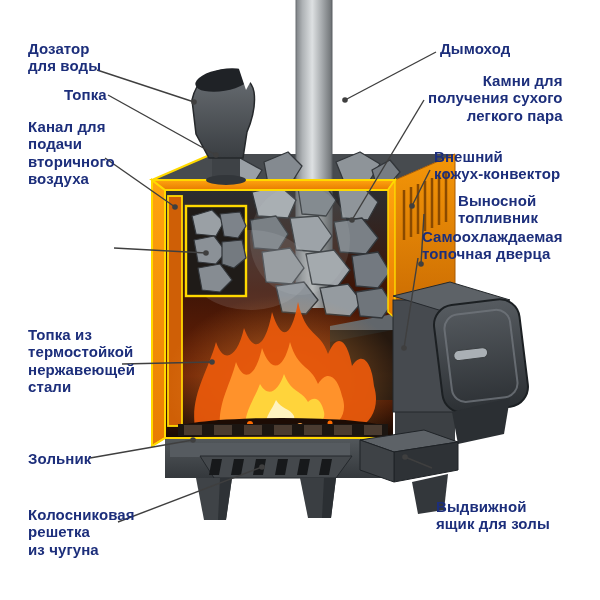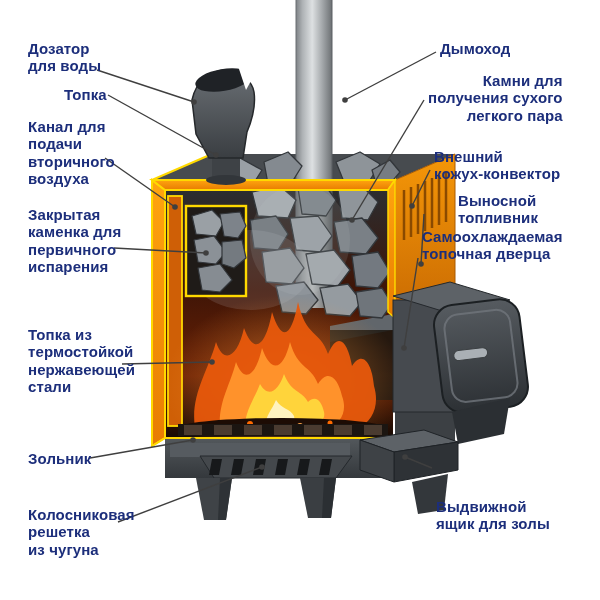--- a/index.html
+++ b/index.html
@@ -261,24 +261,20 @@
   </g>
 </svg>
 
 <div class="label" style="left:28px;top:40px;">Дозатор
 для воды</div>
 <div class="label" style="left:64px;top:86px;">Топка</div>
 <div class="label" style="left:28px;top:118px;">Канал для
 подачи
 вторичного
 воздуха</div>
-<div class="label" style="left:28px;top:206px;">Закрытая
-каменка для
-первичного
-испарения</div>
 <div class="label" style="left:28px;top:326px;">Топка из
 термостойкой
 нержавеющей
 стали</div>
 <div class="label" style="left:28px;top:450px;">Зольник</div>
 <div class="label" style="left:28px;top:506px;">Колосниковая
 решетка
 из чугуна</div>
 
 <div class="label" style="left:440px;top:40px;text-align:center;">Дымоход</div>

